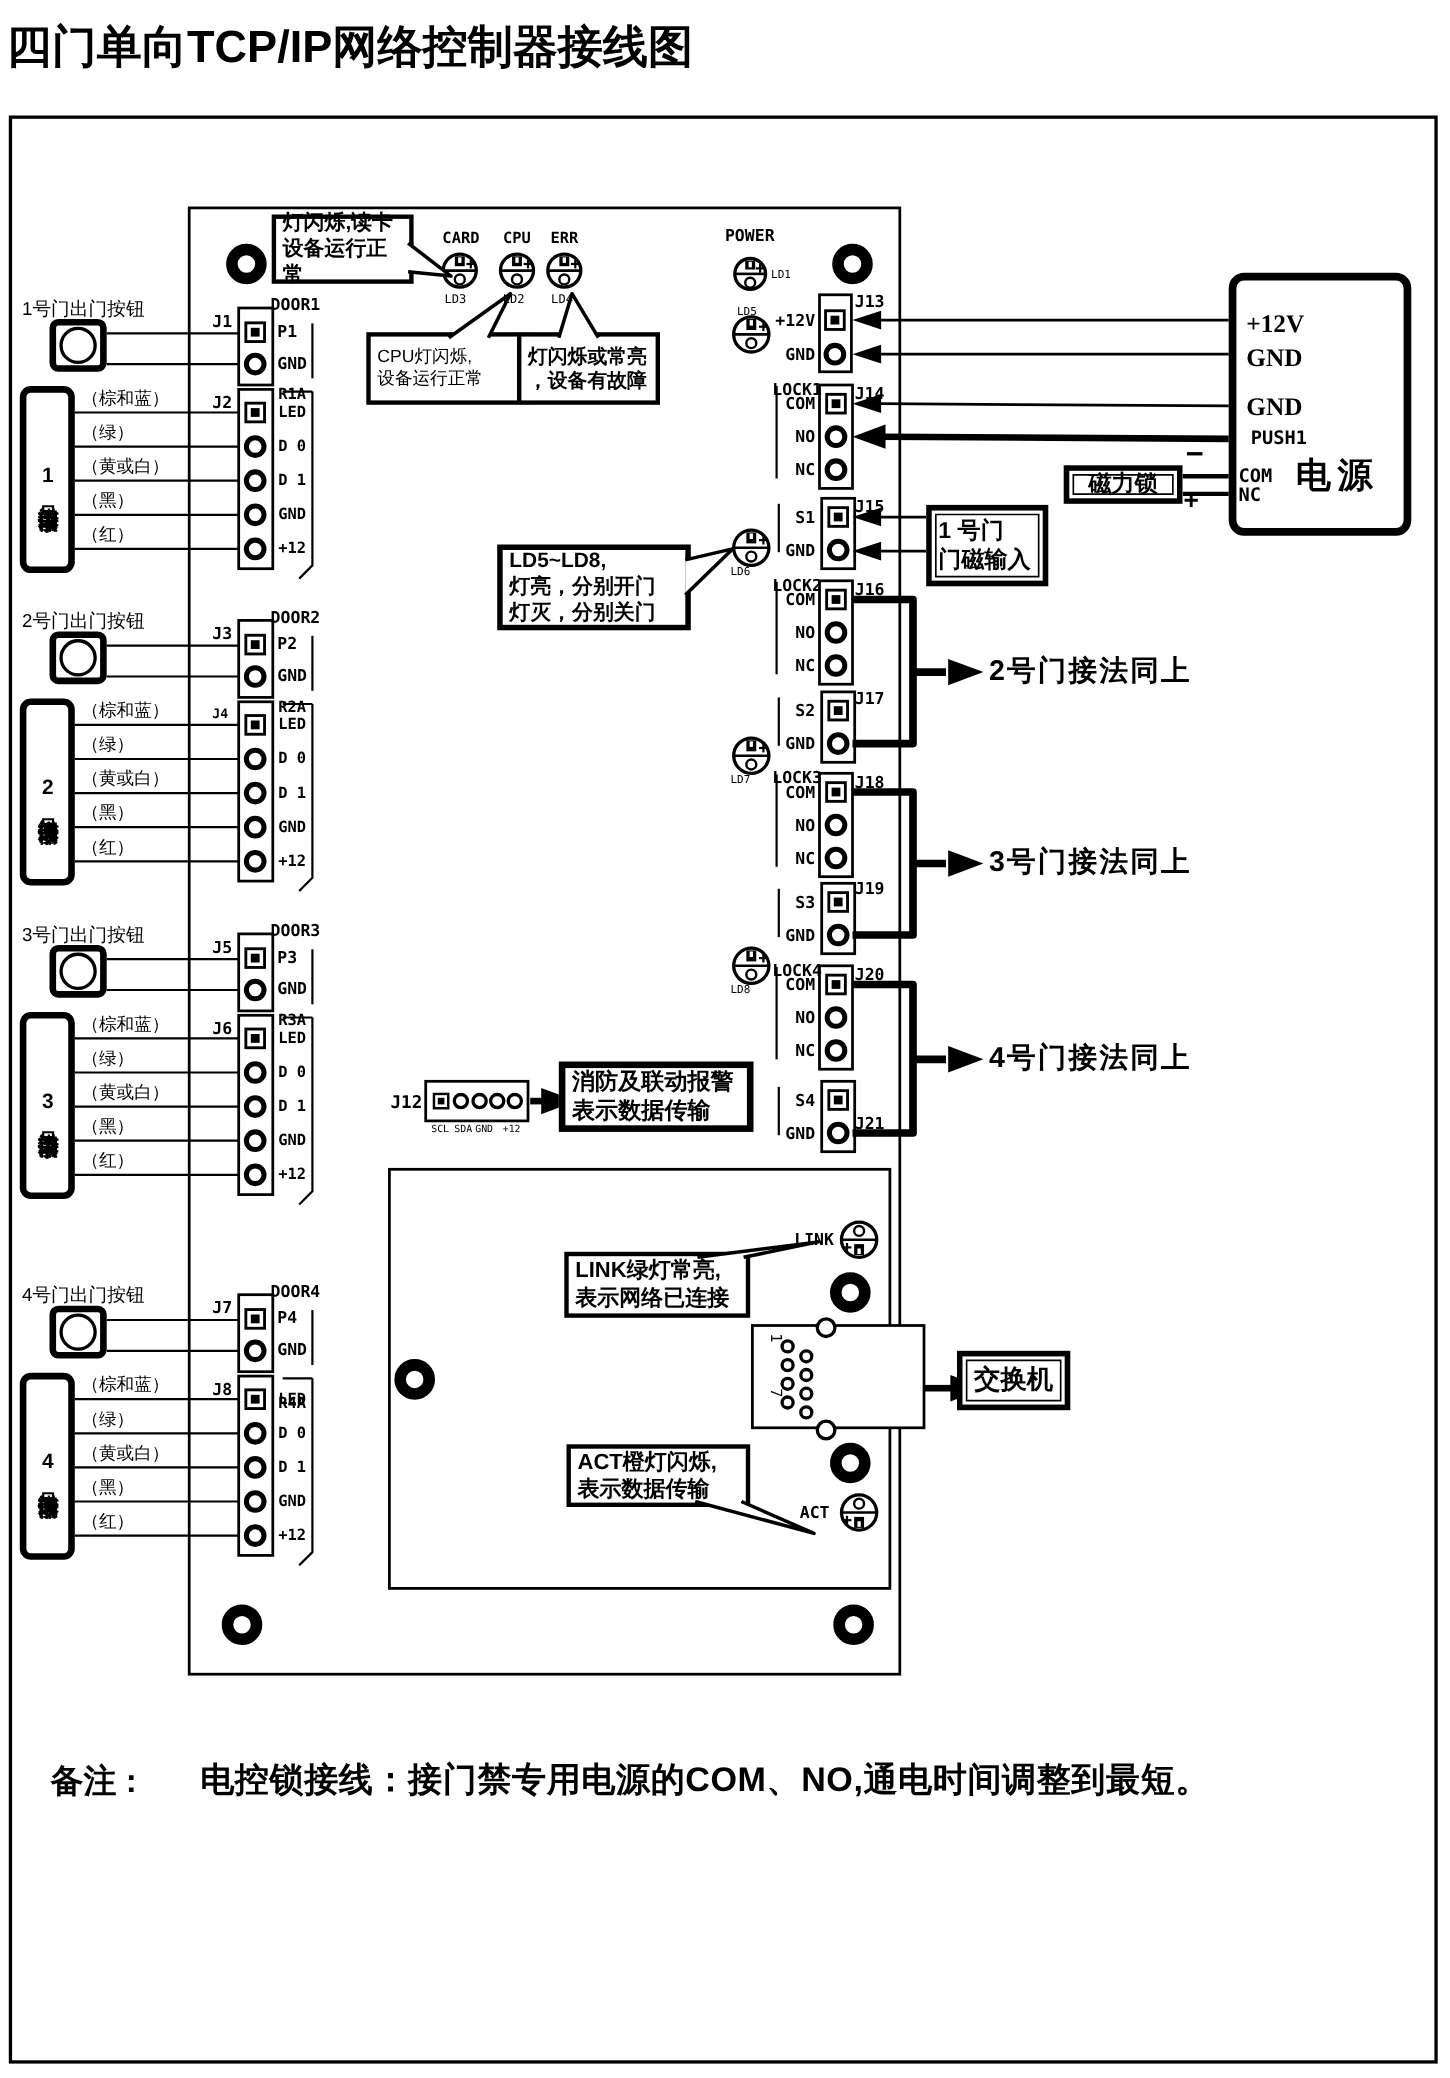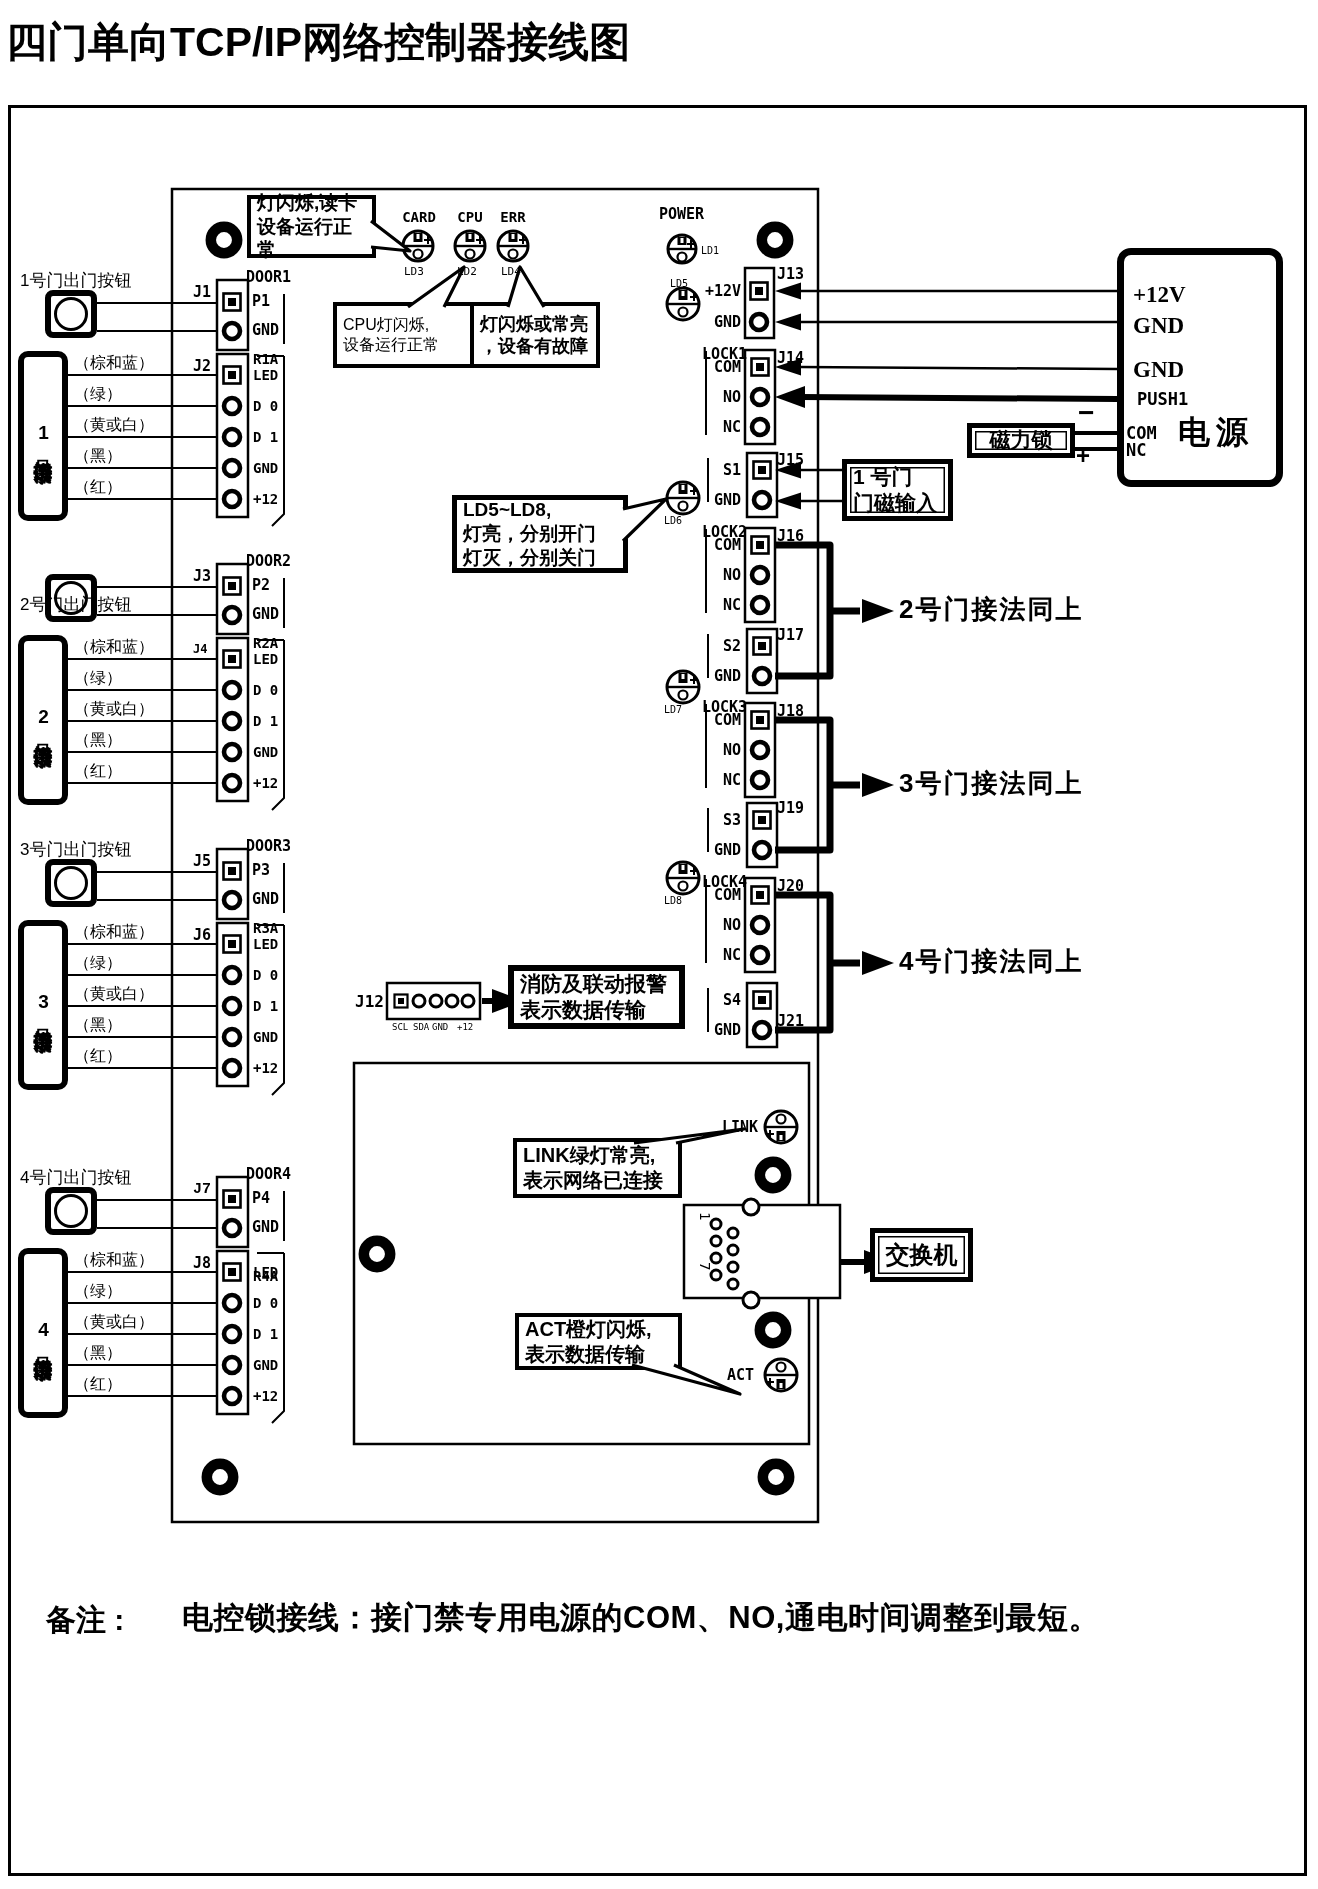--- a/index.html
+++ b/index.html
@@ -319,21 +319,21 @@
   </div>
   <div class="callout bd5" style="left:452px;top:495px;width:176px;height:78px;font-size:19px;font-weight:600">
     <div>LD5~LD8,</div>
       <div>灯亮，分别开门</div>
       <div>灯灭，分别关门</div>
   </div>
   <div class="callout bd6" style="left:508px;top:965px;width:177px;height:64px;font-size:21px;font-weight:600">
     <div>消防及联动报警</div>
       <div>表示数据传输</div>
   </div>
-  <div class="callout bd5 dbl" style="left:842px;top:459px;width:111px;height:62px;font-size:21px;font-weight:600">
+  <div class="callout bd5 dbl" style="left:842px;top:459px;width:111px;height:74px;font-size:21px;font-weight:600">
     <div>1 号门</div>
       <div>门磁输入</div>
   </div>
   <div class="callout bd5 dbl" style="left:967px;top:423px;width:108px;height:35px;font-size:21px;font-weight:bold;align-items:center">
     <div>磁力锁</div>
   </div>
   <div class="callout bd5 dbl" style="left:870px;top:1228px;width:103px;height:54px;font-size:24px;font-weight:bold;align-items:center">
     <div>交换机</div>
   </div>
   <div class="callout" style="left:513px;top:1138px;width:169px;height:60px;font-size:20px;font-weight:600">
@@ -394,21 +394,21 @@
     <div class="lbl mono b" style="left: 253px; top: 367px; font-size: 14px;">LED</div>
     <div class="lbl" style="left: 74px; top: 354px; font-size: 16px;">（棕和蓝）</div>
     <div class="lbl mono b" style="left: 253px; top: 398px; font-size: 14px;">D 0</div>
     <div class="lbl" style="left: 74px; top: 385px; font-size: 16px;">（绿）</div>
     <div class="lbl mono b" style="left: 253px; top: 429px; font-size: 14px;">D 1</div>
     <div class="lbl" style="left: 74px; top: 416px; font-size: 16px;">（黄或白）</div>
     <div class="lbl mono b" style="left: 253px; top: 460px; font-size: 14px;">GND</div>
     <div class="lbl" style="left: 74px; top: 447px; font-size: 16px;">（黑）</div>
     <div class="lbl mono b" style="left: 253px; top: 491px; font-size: 14px;">+12</div>
     <div class="lbl" style="left: 74px; top: 478px; font-size: 16px;">（红）</div>
-    <div class="lbl" style="left: 20px; top: 555px; font-size: 17px; margin-top: 40px;">2号门出门按钮</div>
+    <div class="lbl" style="left: 20px; top: 555px; font-size: 17px;">2号门出门按钮</div>
     <div class="pushbtn" style="left: 45px; top: 574px;">
       <i></i>
     </div>
     <div class="reader" style="left: 18px; top: 635px;">
       <div class="vert">2号门进门读卡器</div>
     </div>
     <div class="lbl mono b" style="left: 246px; top: 553px; font-size: 15px;">DOOR2</div>
     <div class="lbl mono b" style="left: 193px; top: 568px; font-size: 15px;">J3</div>
     <div class="lbl mono b" style="left: 252px; top: 577px; font-size: 15px;">P2</div>
     <div class="lbl mono b" style="left: 252px; top: 606px; font-size: 15px;">GND</div>
@@ -448,21 +448,21 @@
     <div class="lbl mono b" style="left: 253px; top: 1060px; font-size: 14px;">+12</div>
     <div class="lbl" style="left: 74px; top: 1047px; font-size: 16px;">（红）</div>
     <div class="lbl" style="left: 20px; top: 1168px; font-size: 17px;">4号门出门按钮</div>
     <div class="pushbtn" style="left: 45px; top: 1187px;">
       <i></i>
     </div>
     <div class="reader" style="left: 18px; top: 1248px;">
       <div class="vert">4号门进门读卡器</div>
     </div>
     <div class="lbl mono b" style="left: 246px; top: 1166px; font-size: 15px;">DOOR4</div>
-    <div class="lbl mono b" style="left: 193px; top: 1181px; font-size: 15px; font-family: Liberation Mono, monospace;">J7</div>
+    <div class="lbl mono b" style="left: 193px; top: 1181px; font-size: 15px;">J7</div>
     <div class="lbl mono b" style="left: 252px; top: 1190px; font-size: 15px;">P4</div>
     <div class="lbl mono b" style="left: 252px; top: 1219px; font-size: 15px;">GND</div>
     <div class="lbl mono b" style="left: 193px; top: 1255px; font-size: 15px;">J8</div>
     <div class="lbl mono b" style="left: 253px; top: 1248px; font-size: 14px; margin-top: 20px;">R4A</div>
     <div class="lbl mono b" style="left: 253px; top: 1264px; font-size: 14px;">LED</div>
     <div class="lbl" style="left: 74px; top: 1251px; font-size: 16px;">（棕和蓝）</div>
     <div class="lbl mono b" style="left: 253px; top: 1295px; font-size: 14px;">D 0</div>
     <div class="lbl" style="left: 74px; top: 1282px; font-size: 16px;">（绿）</div>
     <div class="lbl mono b" style="left: 253px; top: 1326px; font-size: 14px;">D 1</div>
     <div class="lbl" style="left: 74px; top: 1313px; font-size: 16px;">（黄或白）</div>

